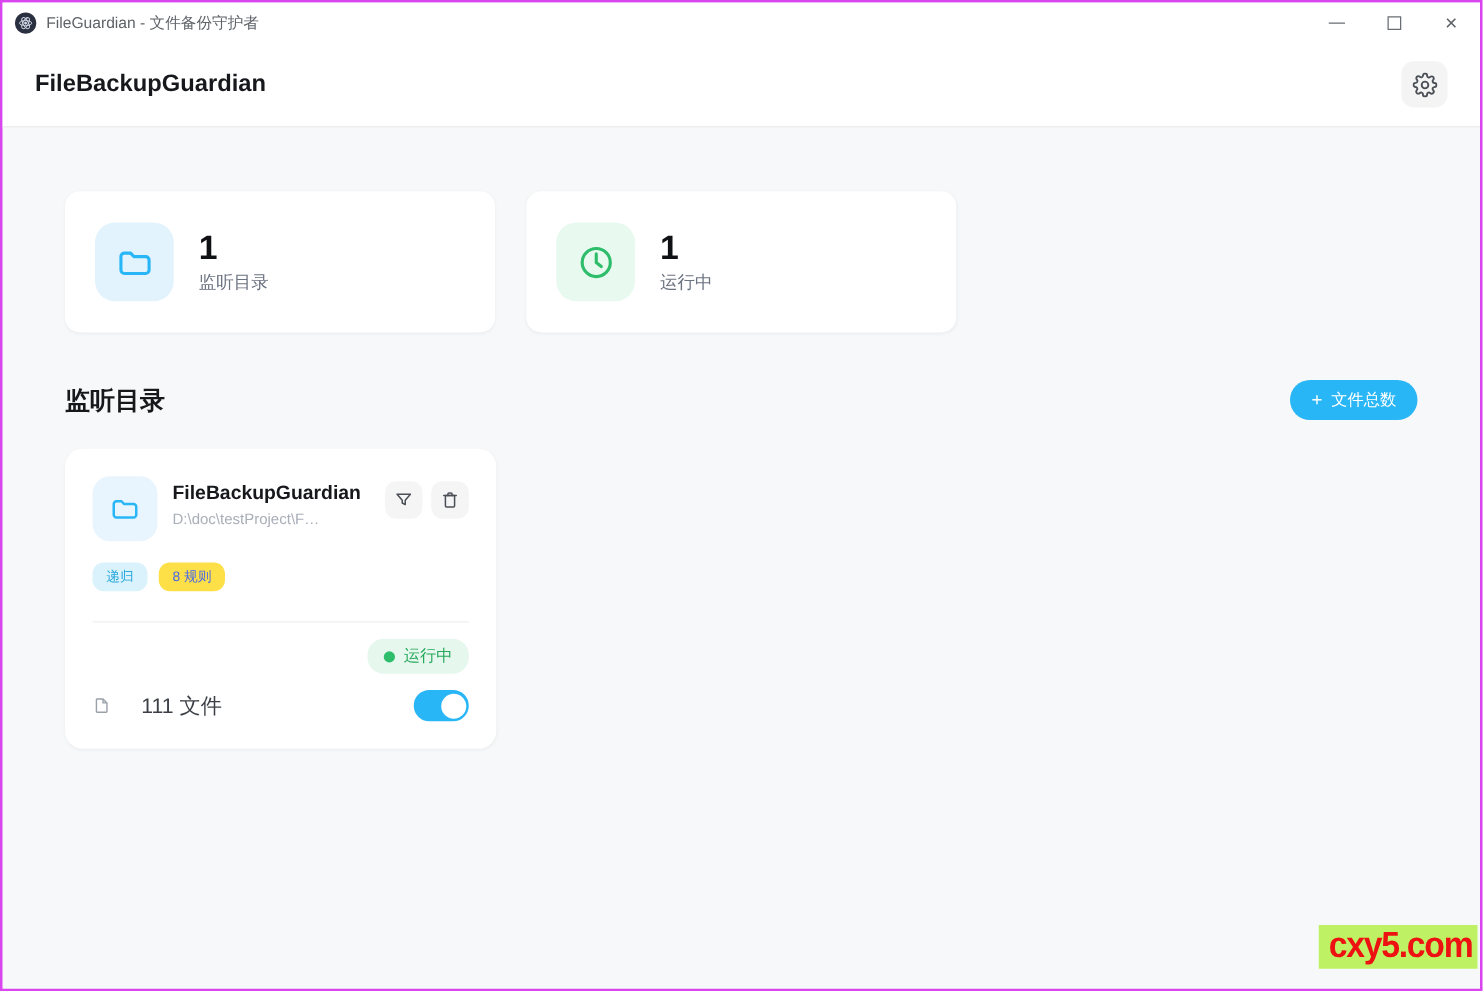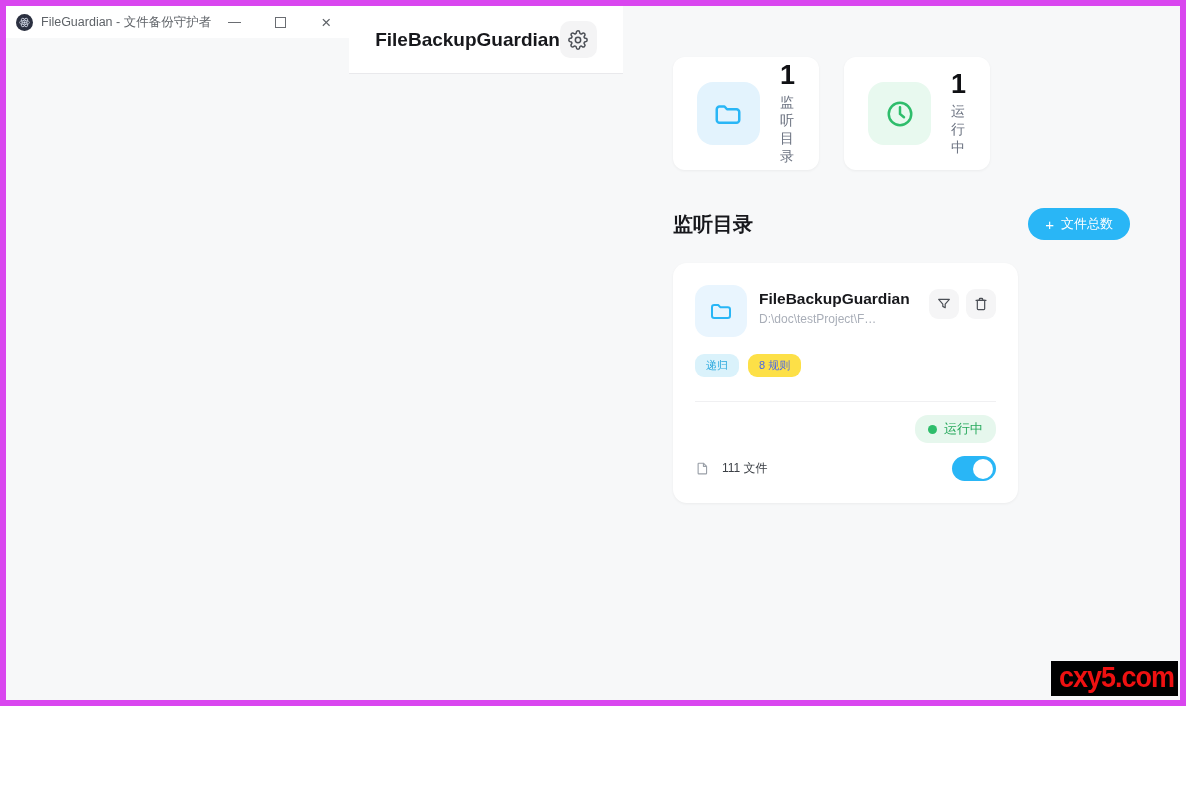--- a/index.html
+++ b/index.html
@@ -1,19 +1,19 @@
 <!DOCTYPE html>
 <html><head>
 <meta charset="utf-8">
 <style>
   * { margin:0; padding:0; box-sizing:border-box; }
   html,body { width:1186px; height:793px; font-family:"Liberation Sans","DejaVu Sans",sans-serif; }
   .window {
-    width:1186px; height:706px; border:6px solid #d946ef; background:#f7f8f9;
-    position:relative; overflow:hidden; display:flex; flex-direction:row;
+    width:1186px; height:793px; border:2px solid #d946ef; background:#f7f8f9;
+    position:relative; overflow:hidden; display:flex; flex-direction:column;
   }
   
   .titlebar { height:32px; background:#fff; display:flex; align-items:center; padding-left:10px; flex:0 0 auto; }
   .app-icon { width:17px; height:17px; border-radius:50%; background:#2b3040; display:flex; align-items:center; justify-content:center; margin-right:8px; }
   .titlebar-text { font-size:12.5px; color:#5f6368; }
   .win-controls { margin-left:auto; display:flex; align-items:center; height:100%; }
   .win-btn { width:46px; height:100%; display:flex; align-items:center; justify-content:center; color:#6a6d72; cursor:pointer; }
   .glyph-min { width:13px; height:0; border-top:1.5px solid #6a6d72; display:block; }
   .glyph-max { width:11px; height:11px; border:1.5px solid #6a6d72; display:block; }
   .glyph-close { font-size:17px; line-height:1; color:#5f6368; }
@@ -52,26 +52,26 @@
   .icon-btn svg { width:16px; height:16px; stroke:#4b4f56; }
   .tag-row { margin-top:17px; display:flex; gap:9px; }
   .tag { font-size:11px; padding:4px 11px; border-radius:9px; }
   .tag-recursive { background:#daf2fb; color:#28a7dd; }
   .tag-rules { background:#fde047; color:#4a68e8; }
   .dir-divider { margin-top:24px; border-top:1px solid #f0f0f2; }
   .status-row { margin-top:13px; display:flex; justify-content:flex-end; }
   .status-badge { background:#e6f7ed; color:#27a95d; font-size:13px; padding:5px 13px; border-radius:13px; display:flex; align-items:center; gap:7px; }
   .status-dot { width:9px; height:9px; border-radius:50%; background:#2ebd6b; }
   .dir-footer { margin-top:13px; display:flex; align-items:center; justify-content:space-between; }
-  .file-count { display:flex; align-items:center; gap:12px; font-size:12px; color:#3c4046; }
+  .file-count { display:flex; align-items:center; gap:24px; font-size:17px; color:#3c4046; }
   .file-count svg { width:15px; height:15px; stroke:#9aa0a8; }
   .toggle { width:44px; height:25px; border-radius:13px; background:#29b6f6; position:relative; cursor:pointer; border:none; }
   .toggle-knob { position:absolute; top:2.5px; right:2.5px; width:20px; height:20px; border-radius:50%; background:#fff; }
   
-  .watermark { position:absolute; right:2px; bottom:4px; background:#000000; padding:1px 4px 3px 8px; }
+  .watermark { position:absolute; right:2px; bottom:16px; background:#bef264; padding:1px 4px 3px 8px; }
   .watermark span { color:#ee1111; font-size:27px; font-weight:800; letter-spacing:-1px; transform:scaleY(1.08); display:inline-block; font-family:"Liberation Sans",sans-serif; }
 </style>
 </head>
 <body>
 
 <div class="window">
 
   <div class="titlebar">
     <span class="app-icon">
       <svg viewBox="0 0 24 24" width="13" height="13" fill="none" stroke="#cfd6e4" stroke-width="1.4">

